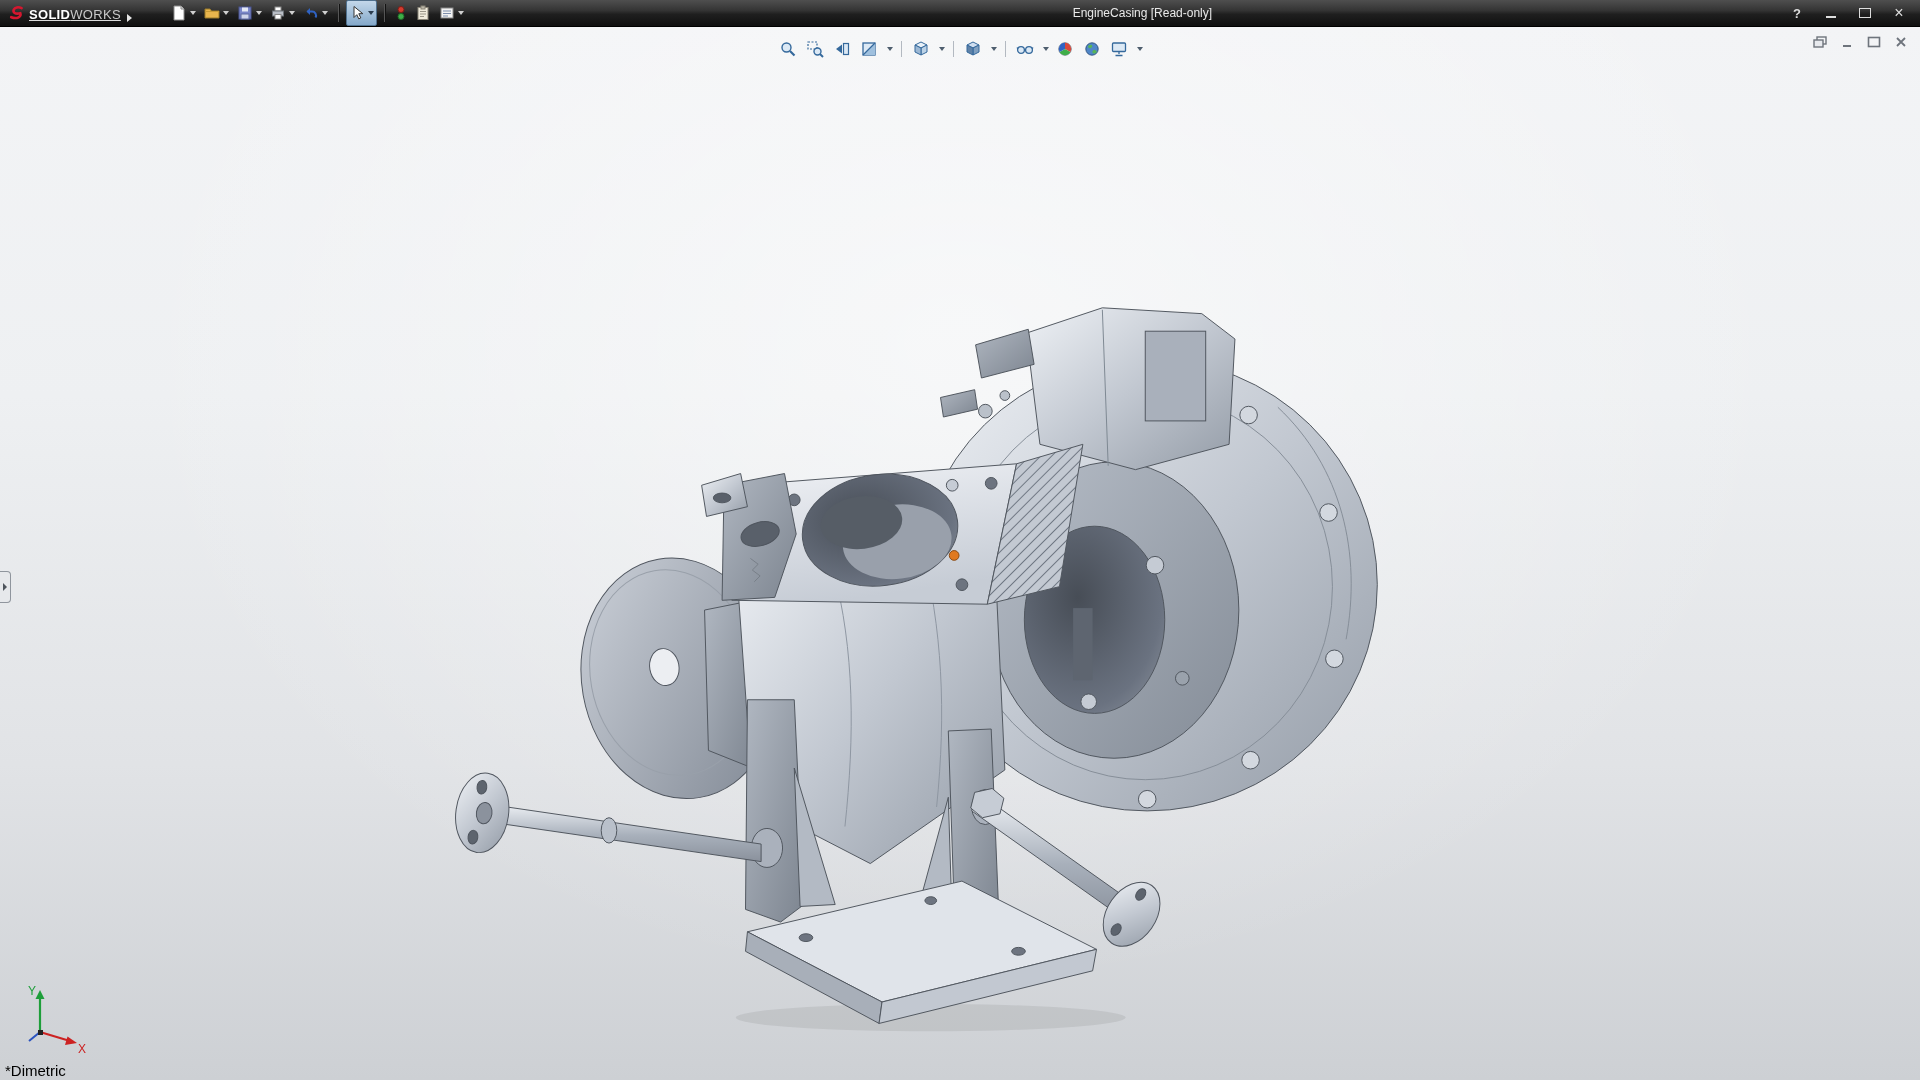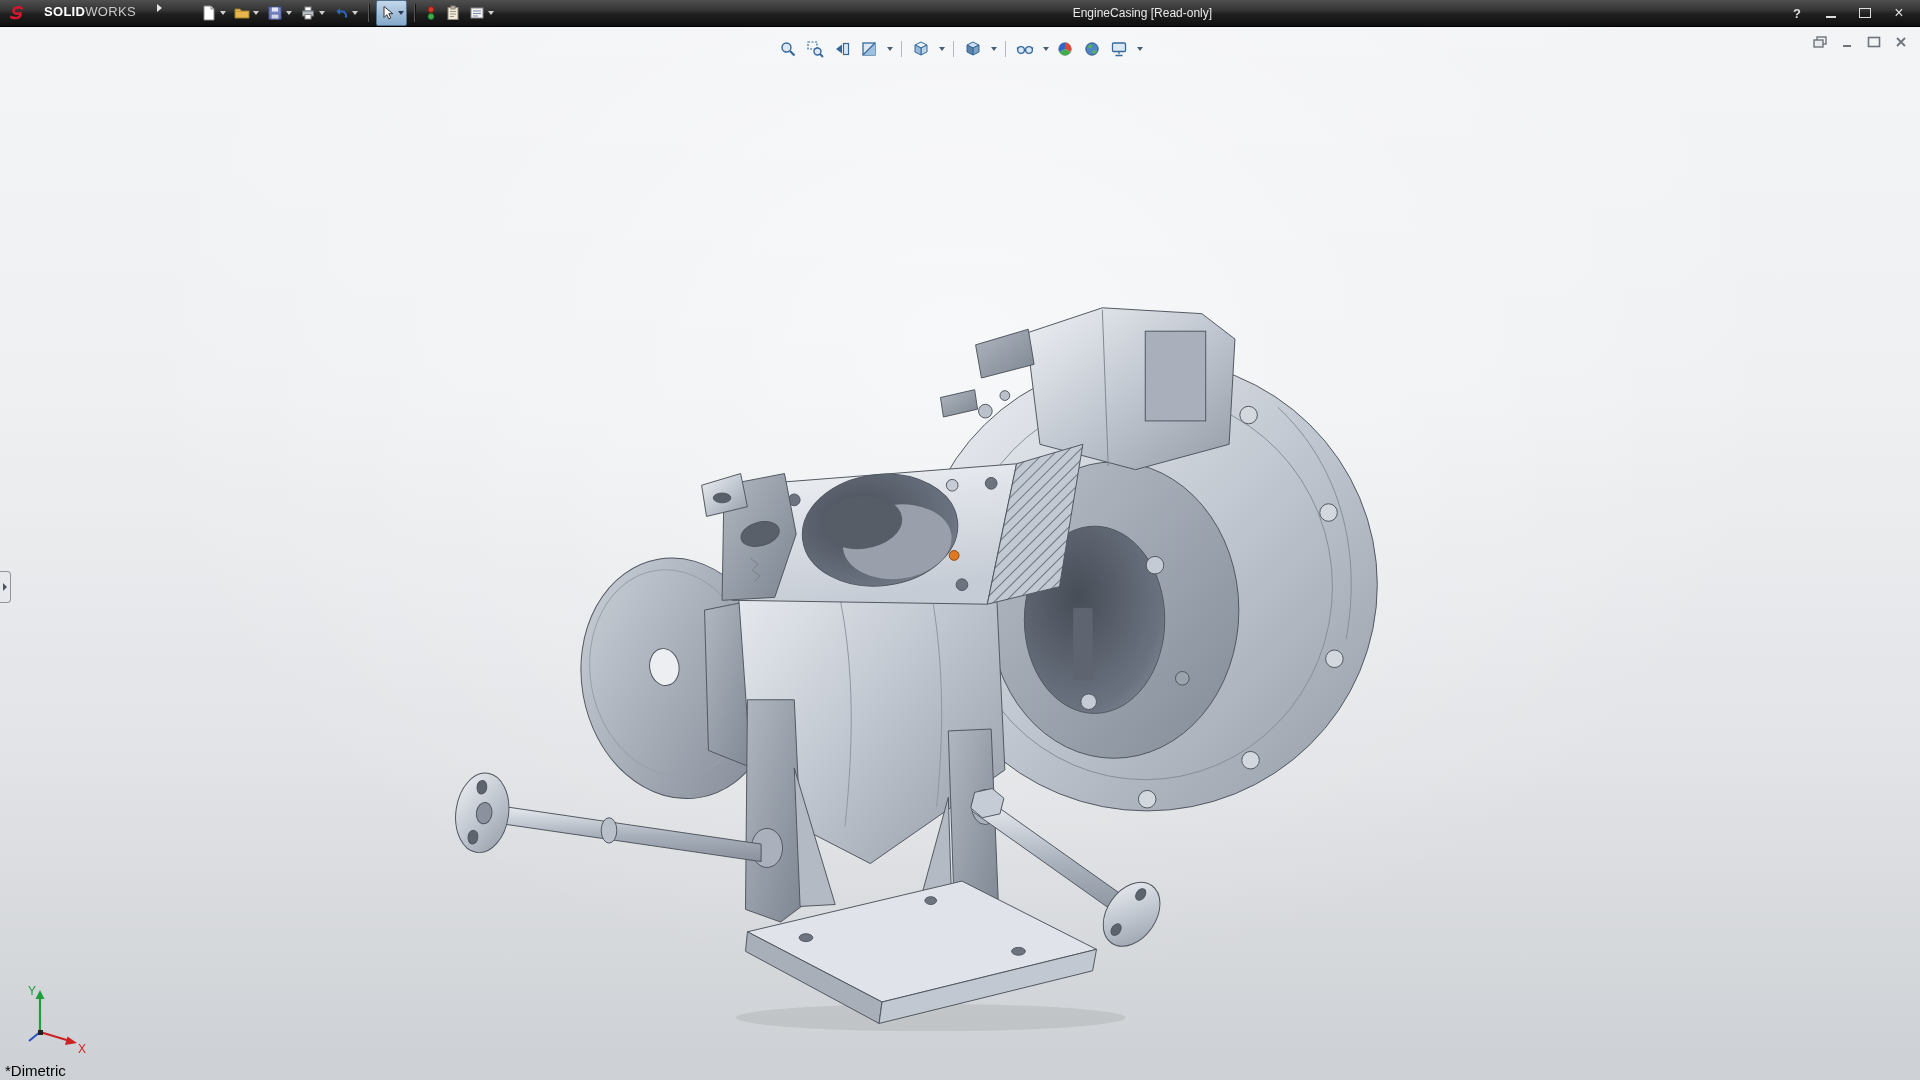--- a/index.html
+++ b/index.html
@@ -7,21 +7,21 @@
     width:1920px;height:1080px;overflow:hidden;position:relative;
     font-family:"Liberation Sans", sans-serif;background:#cdd0d4;
     -webkit-font-smoothing:antialiased;
   }
   
   .titlebar{
     position:absolute;top:0;left:0;right:0;height:26px;z-index:50;
     background:linear-gradient(#4f4f4f 0%,#343434 40%,#1f1f1f 55%,#101010 100%);
     display:flex;align-items:center;color:#ddd;border-bottom:1px solid #000;
   }
-  .brand{display:flex;align-items:flex-start;gap:18px;padding:0 6px 0 8px;}
+  .brand{display:flex;align-items:flex-end;gap:3px;padding:0 6px 0 8px;text-decoration:underline;}
   .brand-text{font-size:13px;letter-spacing:.3px;white-space:nowrap;}
   .brand-prefix{font-weight:bold;color:#ffffff;}
   .brand-suffix{color:#c9c9c9;}
   .brand-arrow{width:0;height:0;border-left:5px solid #e6e6e6;border-top:4px solid transparent;border-bottom:4px solid transparent;margin-left:3px;}
   .tb-group{display:flex;align-items:center;gap:2px;margin-left:30px;}
   .tb-btn{
     display:flex;align-items:center;height:22px;padding:1px 2px;
     border:1px solid transparent;border-radius:2px;background:transparent;cursor:default;
   }
   .tb-btn.active{

